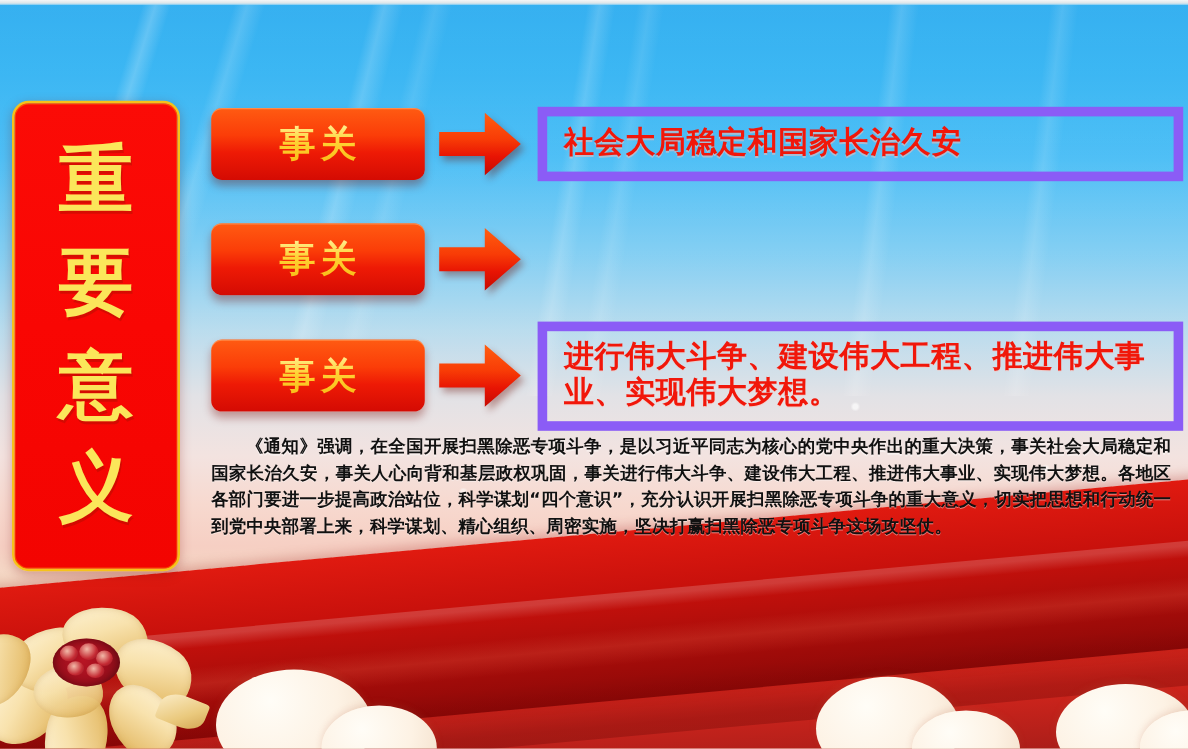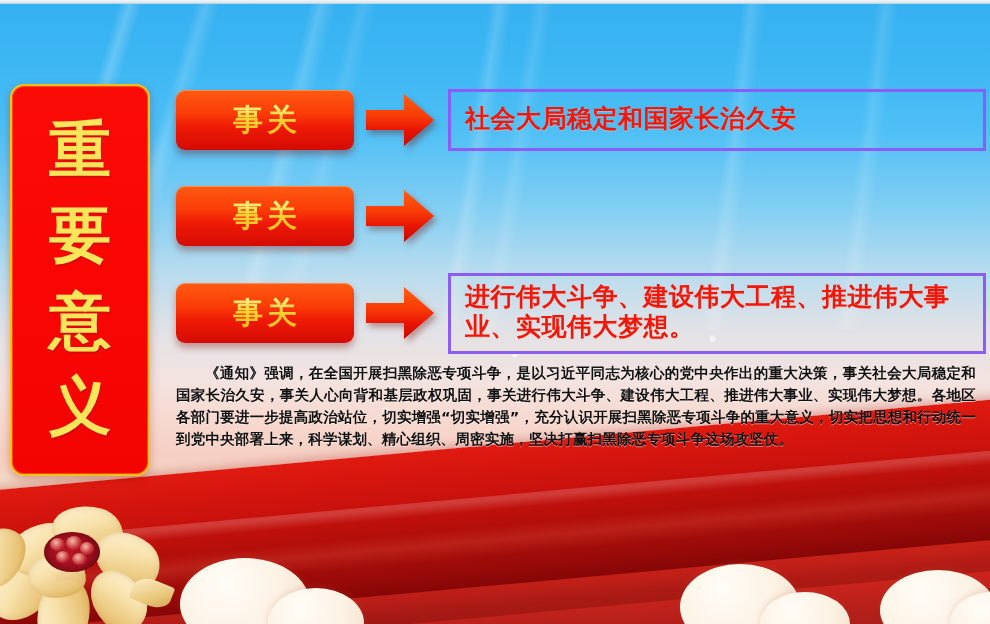--- a/index.html
+++ b/index.html
@@ -171,21 +171,21 @@
     text-shadow: 0 0 0 rgba(0,0,0,0);
     padding-left: 4px;
   }
 
   .arrow { position: relative; width: 72px; height: 60px; flex: 0 0 72px; margin-left: 10px; }
   .arrow svg { display: block; filter: drop-shadow(3px 4px 3px rgba(110,10,0,.38)); }
 
   .textbox {
     flex: 1 1 auto;
     margin-left: 12px;
-    border: 3px solid #8b5cf6;
+    border: 8px solid #8b5cf6;
     background: transparent;
     min-height: 62px;
     display: flex; align-items: center;
     padding: 6px 10px 8px 14px;
   }
   #row-2 .textbox { min-height: 80px; justify-content: flex-end; }
   .textbox-label {
     color: #f1170a;
     font-size: 25px;
     font-weight: bold;
@@ -313,15 +313,15 @@
           </linearGradient>
         </defs>
         <path d="M2 20 L40 20 L40 4 L70 30 L40 56 L40 40 L2 40 Z" fill="url(#ag3)"></path>
       </svg>
     </div>
     <div class="textbox">
       <span class="textbox-label">进行伟大斗争、建设伟大工程、推进伟大事业、实现伟大梦想。</span>
     </div>
   </div>
 
-  <div class="body-copy">《通知》强调，在全国开展扫黑除恶专项斗争，是以习近平同志为核心的党中央作出的重大决策，事关社会大局稳定和国家长治久安，事关人心向背和基层政权巩固，事关进行伟大斗争、建设伟大工程、推进伟大事业、实现伟大梦想。各地区各部门要进一步提高政治站位，切实增强“切实增强”，充分认识开展扫黑除恶专项斗争的重大意义，切实把思想和行动统一到党中央部署上来，科学谋划、精心组织、周密实施，坚决打赢扫黑除恶专项斗争这场攻坚仗。</div>
+  <div class="body-copy">《通知》强调，在全国开展扫黑除恶专项斗争，是以习近平同志为核心的党中央作出的重大决策，事关社会大局稳定和国家长治久安，事关人心向背和基层政权巩固，事关进行伟大斗争、建设伟大工程、推进伟大事业、实现伟大梦想。各地区各部门要进一步提高政治站位，科学谋划“四个意识”，充分认识开展扫黑除恶专项斗争的重大意义，切实把思想和行动统一到党中央部署上来，科学谋划、精心组织、周密实施，坚决打赢扫黑除恶专项斗争这场攻坚仗。</div>
 
 </div>
 
 </body></html>

